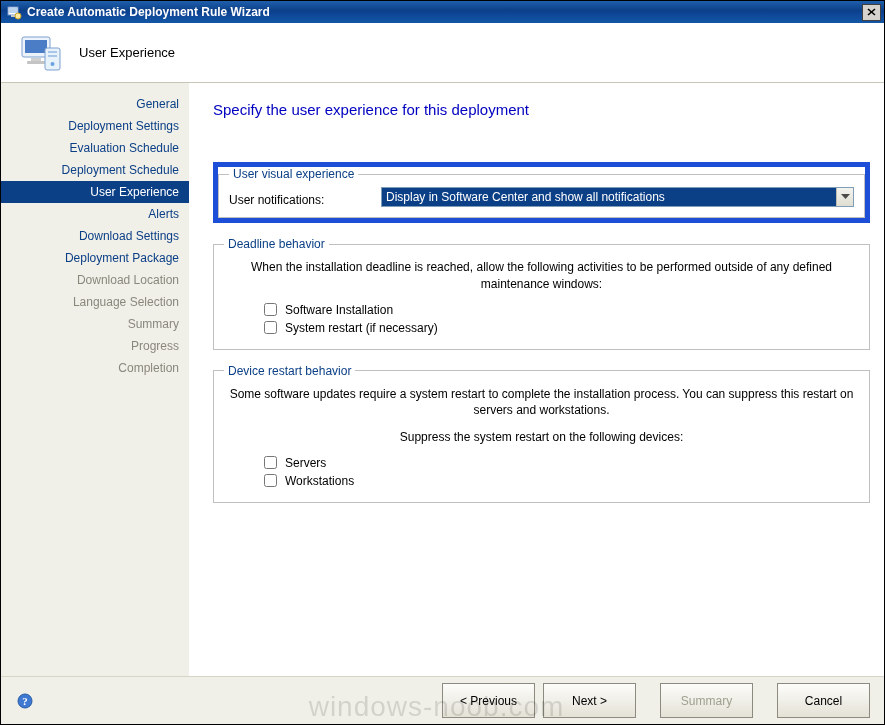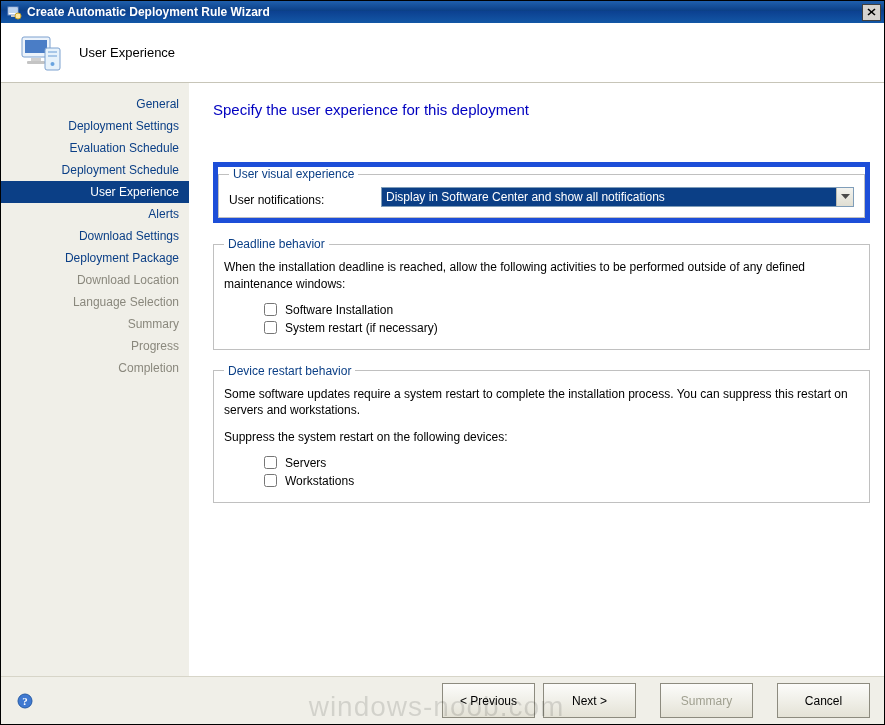--- a/index.html
+++ b/index.html
@@ -148,20 +148,21 @@
     justify-content: center;
   }
   .select-wrap .dd-btn svg { display: block; }
   fieldset.deadline {
     margin-top: 14px;
   }
   .desc {
     color: #000;
     line-height: 1.4;
     margin: 2px 0 10px 0;
+    text-align: center;
   }
   .check-row {
     display: flex;
     align-items: center;
     margin: 4px 0 4px 40px;
     gap: 8px;
   }
   .check-row input[type="checkbox"] {
     width: 13px; height: 13px;
     margin: 0;

